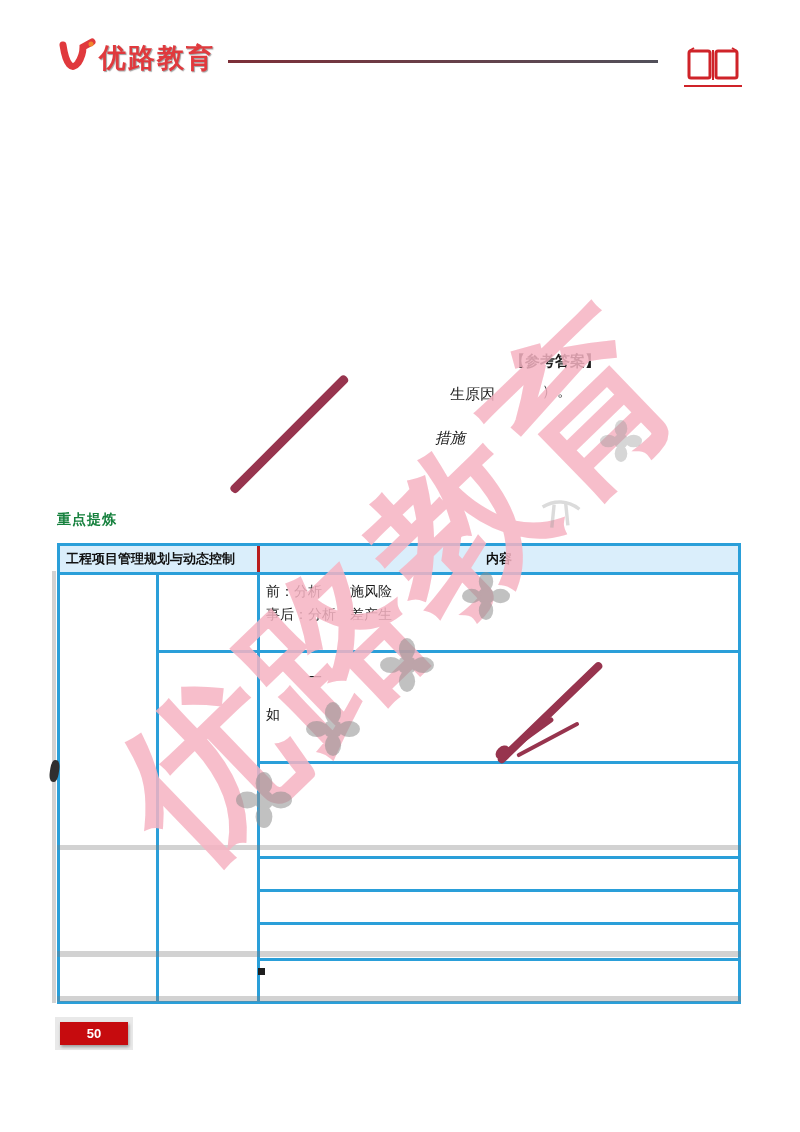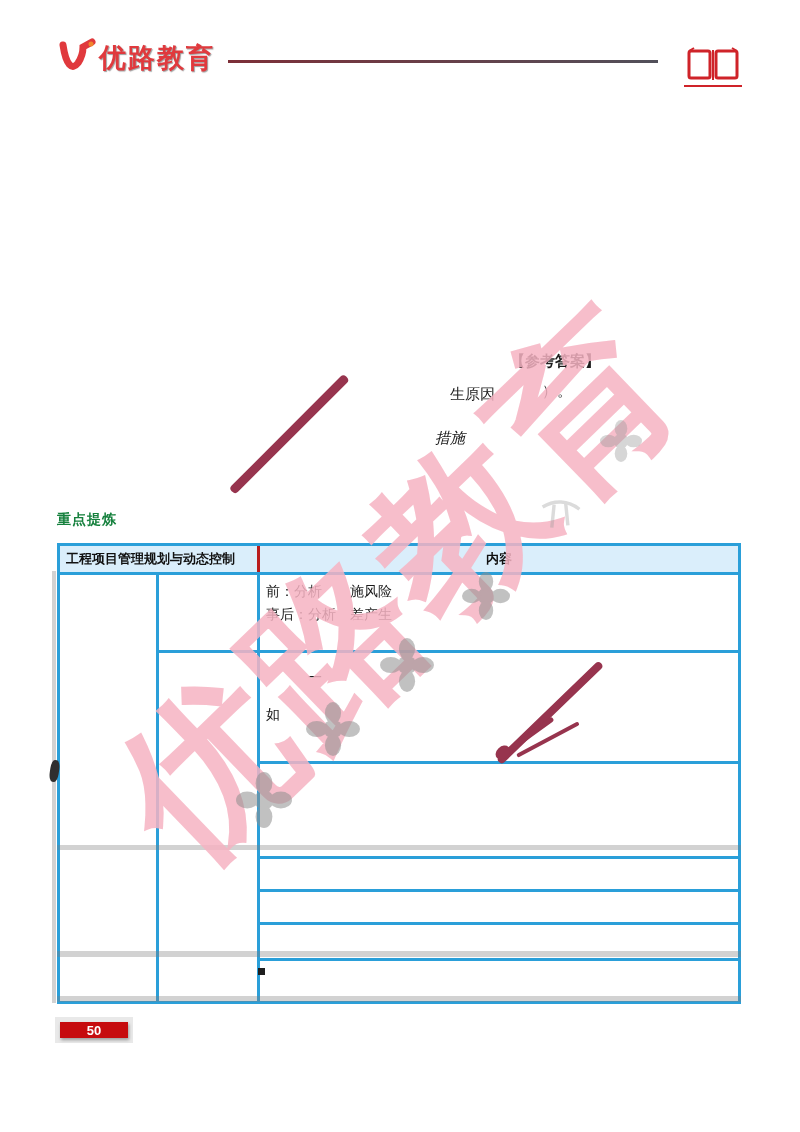--- a/index.html
+++ b/index.html
@@ -95,21 +95,21 @@
   .stroke{position:absolute;background:#97344e;z-index:40;border-radius:4px;
     transform-origin:left center;pointer-events:none;}
   .s1{left:232px;top:487px;width:162px;height:9px;transform:rotate(-45deg);}
   .s2{left:499px;top:758px;width:142px;height:8px;transform:rotate(-44deg);}
   .s3{left:506px;top:750px;width:58px;height:5px;transform:rotate(-36deg);}
   .s4{left:517px;top:754px;width:70px;height:4px;transform:rotate(-28deg);}
   .s5{left:497px;top:752px;width:16px;height:12px;transform:rotate(-44deg);border-radius:50%;}
 
   
   .page-num{
-    position:absolute;left:60px;top:1022px;width:68px;height:16px;z-index:20;
+    position:absolute;left:60px;top:1022px;width:68px;height:23px;z-index:20;
     background:#c60b0e;color:#ffffff;font-weight:bold;font-size:13px;
     display:flex;align-items:center;justify-content:center;
     box-shadow:0 0 0 5px rgba(70,70,70,0.12), 1px 2px 3px rgba(0,0,0,0.35);
   }
 </style>
 </head>
 <body>
 
 <div class="page">
 

